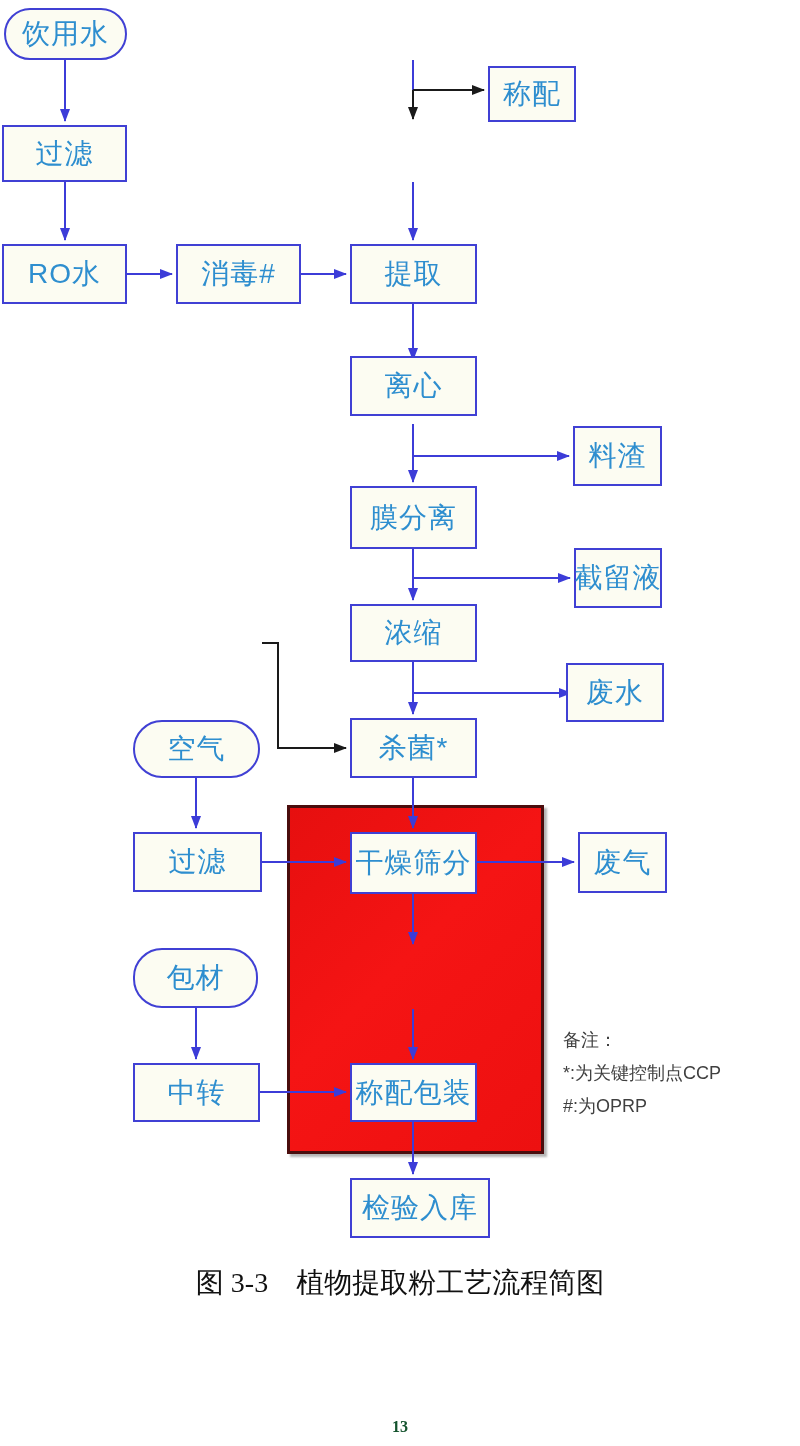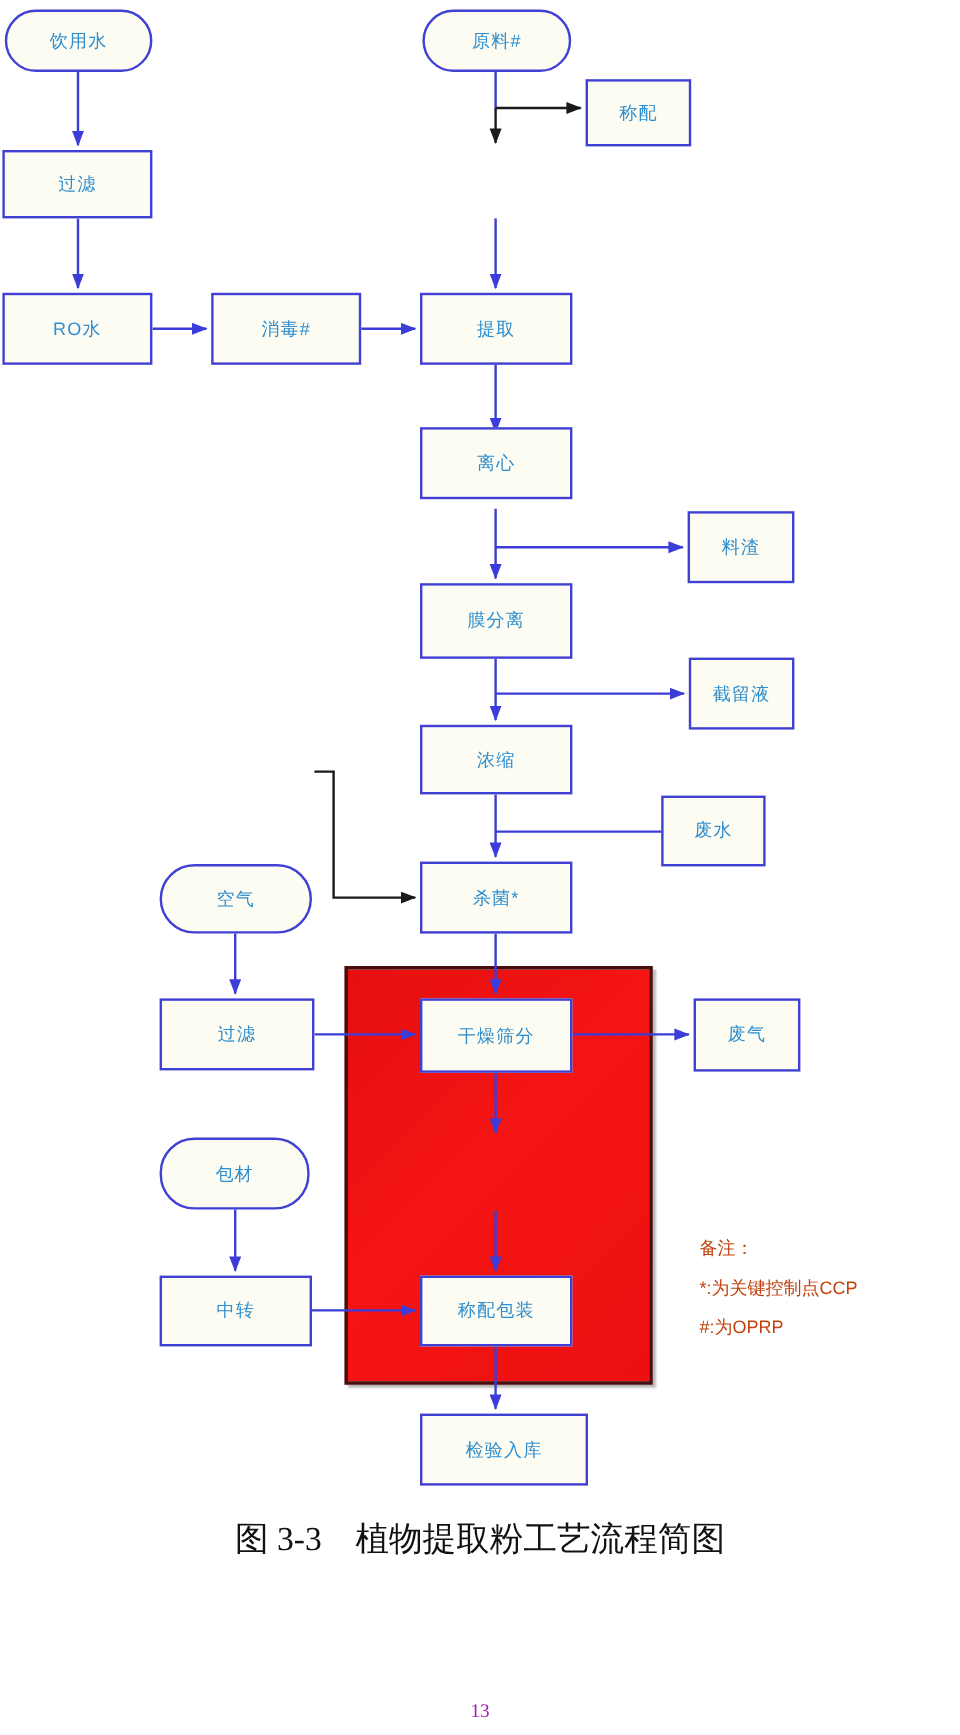--- a/index.html
+++ b/index.html
@@ -12,36 +12,37 @@
     background:linear-gradient(135deg,#e60f0f 0%,#f51414 45%,#ed1010 100%);
     border:3px solid #4a0d0d;
     box-shadow:3px 3px 2px rgba(120,120,120,.55);
     z-index:1;
   }
   svg.wires{position:absolute;left:0;top:0;z-index:2;}
   .node{
     position:absolute;z-index:3;box-sizing:border-box;
     background:#fcfcf2;border:2px solid #4040d4;
     display:flex;align-items:center;justify-content:center;
-    color:#2e8ecf;font-size:15px;letter-spacing:1px;white-space:nowrap;
+    color:#2e8ecf;font-size:28px;letter-spacing:1px;white-space:nowrap;
   }
   .pill{border-radius:29px;}
   .notes{
     position:absolute;left:563px;top:1024px;z-index:3;
-    color:#c2410c;font-size:15px;line-height:33px;white-space:nowrap;margin-left:20px;
+    color:#404040;font-size:18px;line-height:33px;white-space:nowrap;
   }
   .caption{
     position:absolute;left:0;top:1264px;width:800px;z-index:3;
     text-align:center;color:#111;font-size:28px;
     font-family:"Liberation Serif","DejaVu Serif",serif;
   }
   .pageno{
     position:absolute;left:0;top:1418px;width:800px;z-index:3;
-    text-align:center;color:#a21caf;font-size:16px;
+    text-align:center;color:#14532d;font-size:16px;
     font-family:"Liberation Serif","DejaVu Serif",serif;
+    font-weight:bold;
   }
 </style>
 </head>
 <body>
 
 <div class="page">
 
   <div class="redzone"></div>
 
   <svg class="wires" width="800" height="1446">
@@ -78,32 +79,31 @@
       <path d="M413,1122 V1174" marker-end="url(#ab)"></path>
     </g>
     <g stroke="#1a1a1a" stroke-width="2" fill="none">
       <path d="M413,90 V119" marker-end="url(#ak)"></path>
       <path d="M413,90 H484" marker-end="url(#ak)"></path>
       <path d="M262,643 H278 V748 H346" marker-end="url(#ak)"></path>
     </g>
   </svg>
 
   <div class="node pill" style="left:4px;top:8px;width:123px;height:52px;border-radius:26px">饮用水</div>
-  <div class="node pill" style="left:352px;top:8px;width:124px;height:52px;border-radius:26px">原料#</div>
   <div class="node" style="left:488px;top:66px;width:88px;height:56px">称配</div>
   <div class="node" style="left:2px;top:125px;width:125px;height:57px">过滤</div>
   <div class="node" style="left:2px;top:244px;width:125px;height:60px">RO水</div>
   <div class="node" style="left:176px;top:244px;width:125px;height:60px">消毒#</div>
   <div class="node" style="left:350px;top:244px;width:127px;height:60px">提取</div>
   <div class="node" style="left:350px;top:356px;width:127px;height:60px">离心</div>
   <div class="node" style="left:573px;top:426px;width:89px;height:60px">料渣</div>
   <div class="node" style="left:350px;top:486px;width:127px;height:63px">膜分离</div>
   <div class="node" style="left:574px;top:548px;width:88px;height:60px">截留液</div>
   <div class="node" style="left:350px;top:604px;width:127px;height:58px">浓缩</div>
-  <div class="node" style="left:551px;top:663px;width:87px;height:59px">废水</div>
+  <div class="node" style="left:566px;top:663px;width:98px;height:59px">废水</div>
   <div class="node" style="left:350px;top:718px;width:127px;height:60px">杀菌*</div>
   <div class="node pill" style="left:133px;top:720px;width:127px;height:58px">空气</div>
   <div class="node" style="left:133px;top:832px;width:129px;height:60px">过滤</div>
   <div class="node" style="left:350px;top:832px;width:127px;height:62px">干燥筛分</div>
   <div class="node" style="left:578px;top:832px;width:89px;height:61px">废气</div>
   <div class="node pill" style="left:133px;top:948px;width:125px;height:60px">包材</div>
   <div class="node" style="left:133px;top:1063px;width:127px;height:59px">中转</div>
   <div class="node" style="left:350px;top:1063px;width:127px;height:59px">称配包装</div>
   <div class="node" style="left:350px;top:1178px;width:140px;height:60px">检验入库</div>
 

